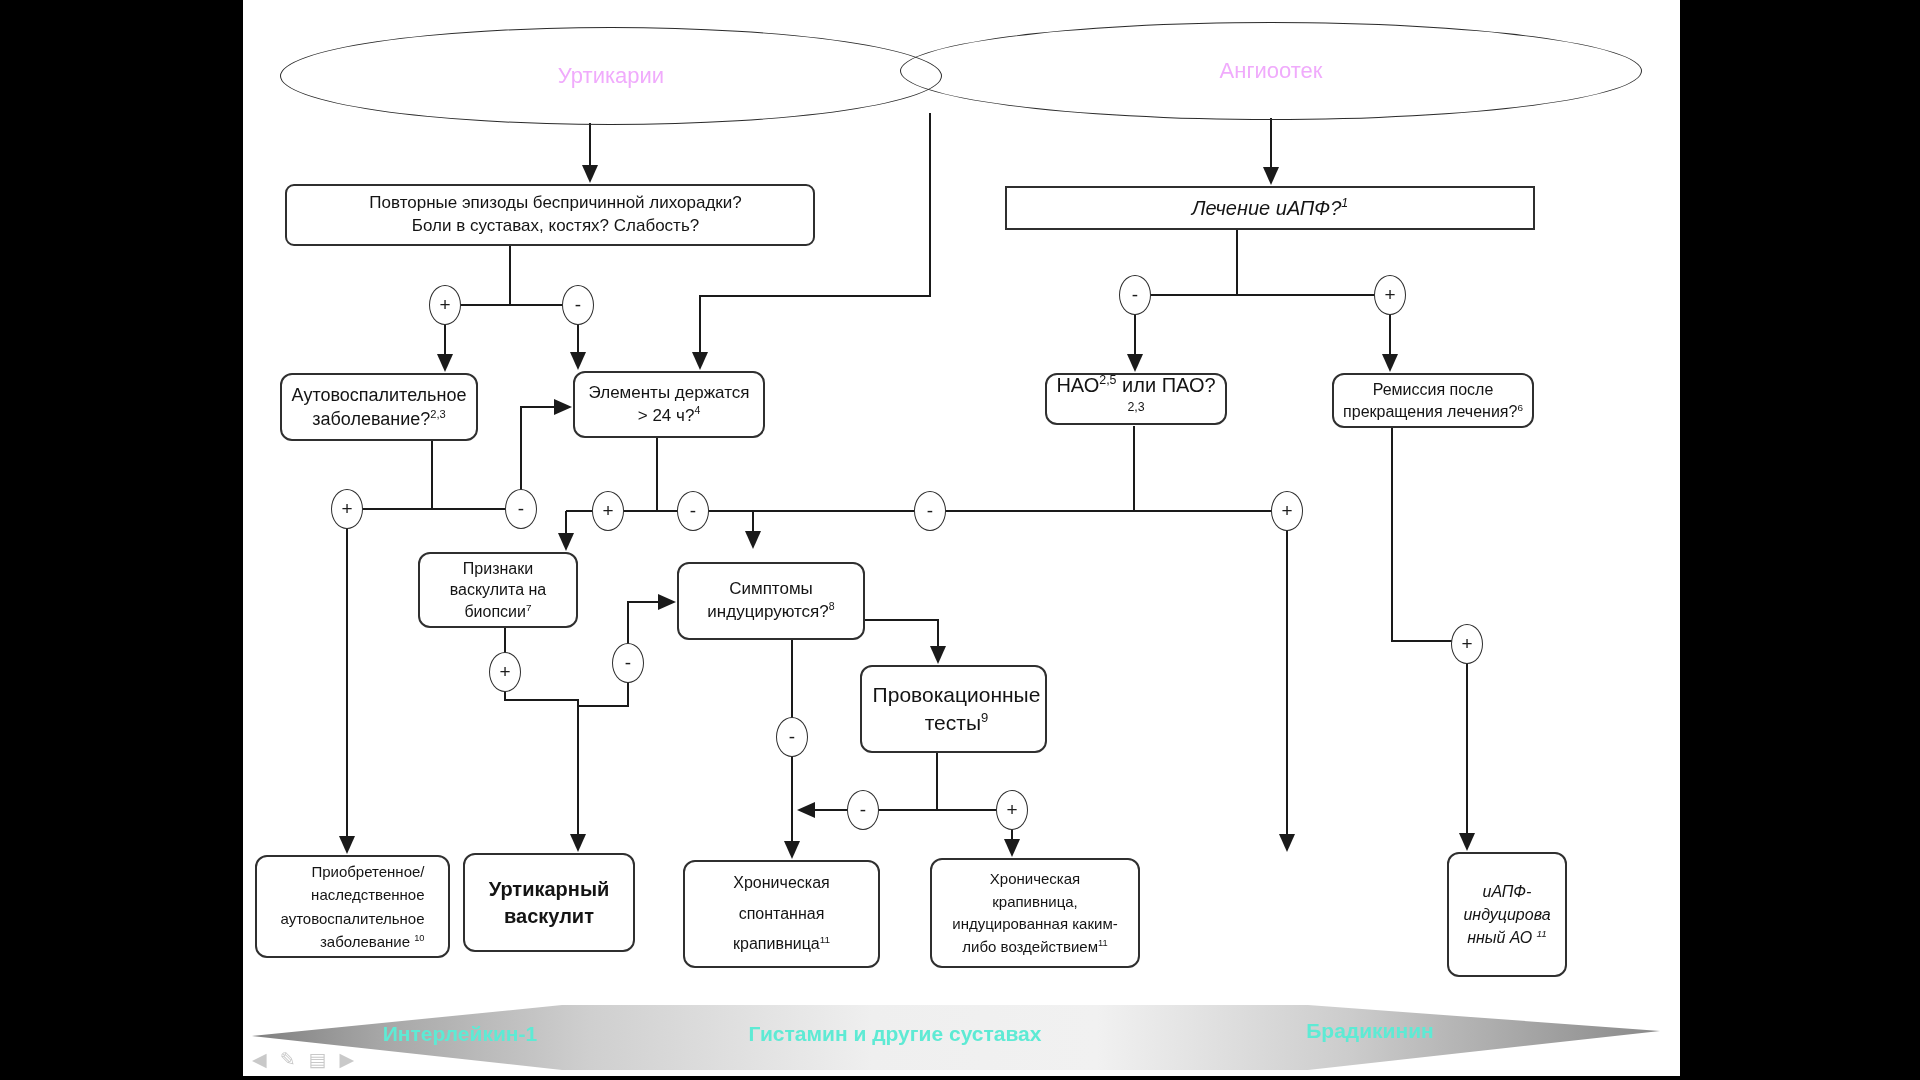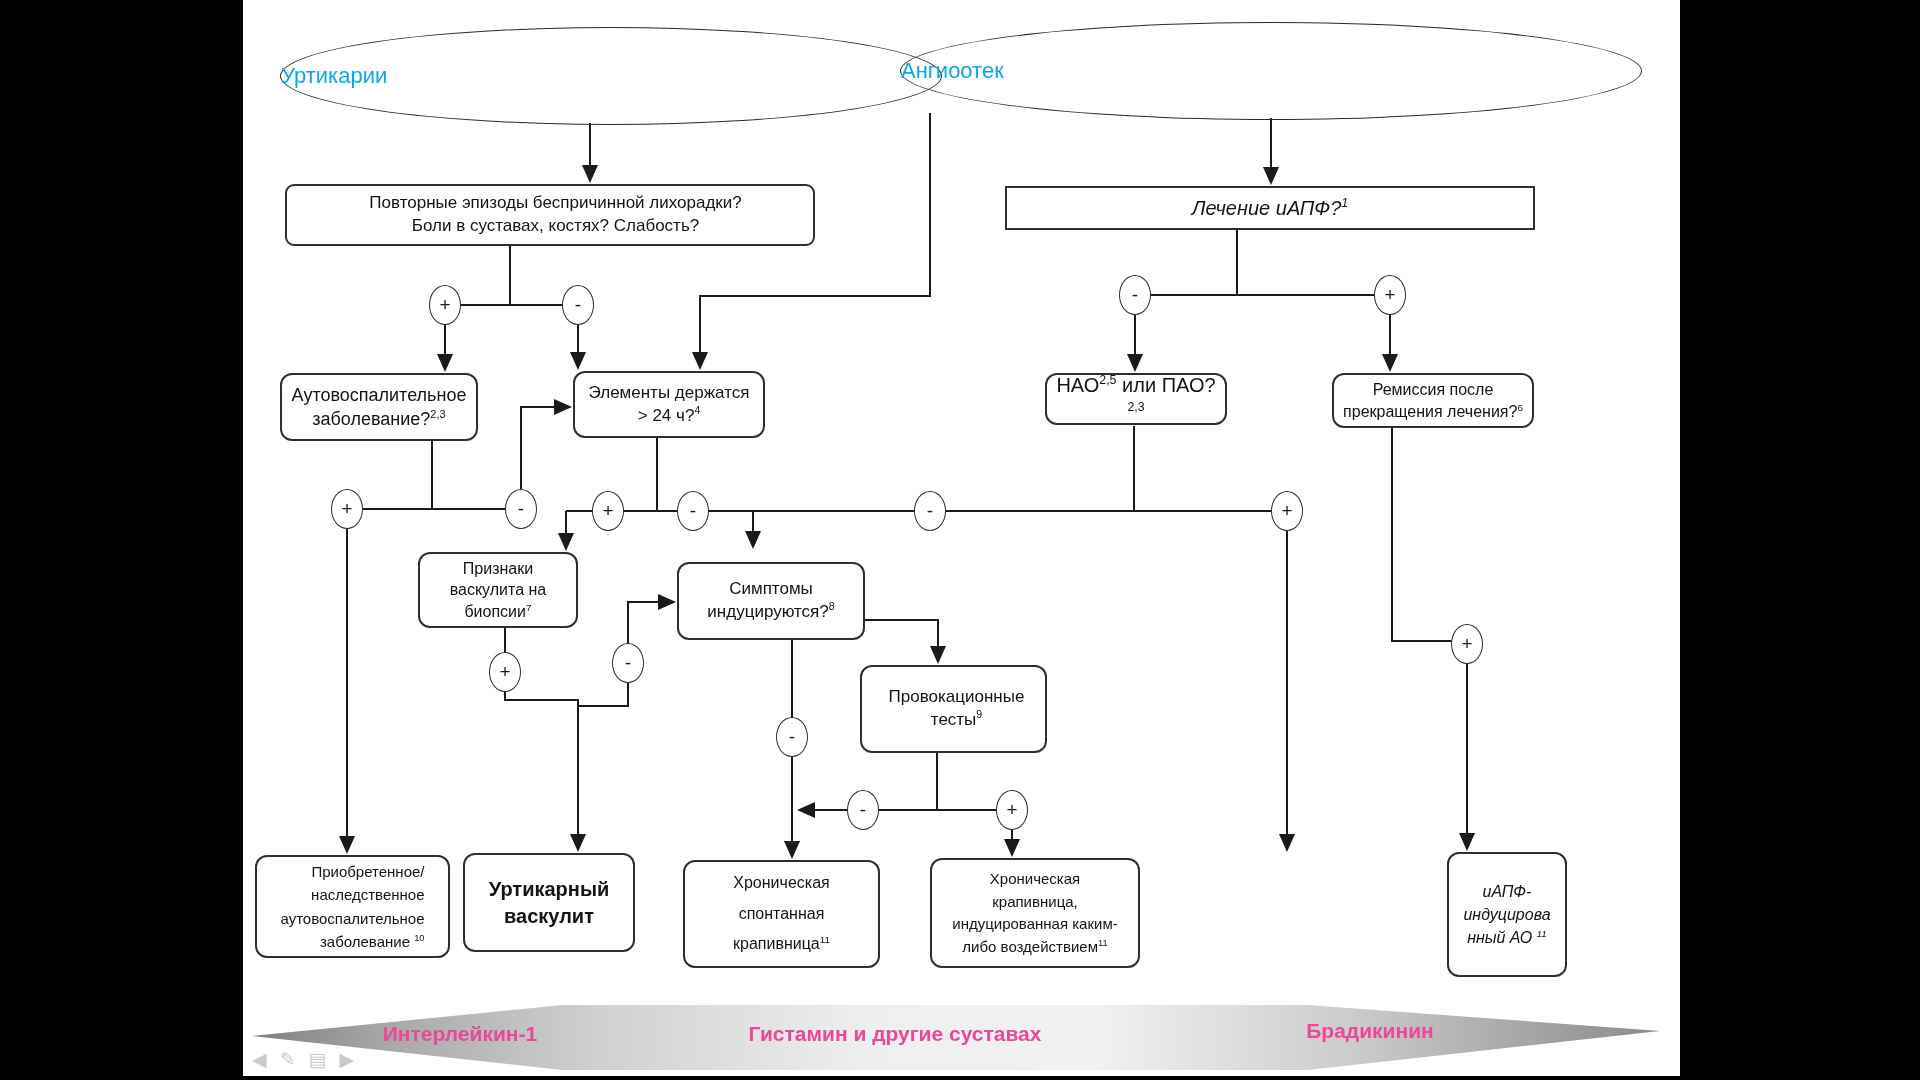--- a/index.html
+++ b/index.html
@@ -8,40 +8,40 @@
     overflow:hidden; font-family:"Liberation Sans","DejaVu Sans",sans-serif;
   }
   #slide {
     position:absolute; left:243px; top:0; width:1437px; height:1076px;
     background:#ffffff;
   }
   #wires { position:absolute; left:0; top:0; z-index:1; }
   .ellipse {
     position:absolute; border:1.6px solid #2b2b2b; border-radius:50%;
     background:transparent; z-index:2;
-    display:flex; align-items:center; 
-    font-size:22px; color:#0ea5e9;
+    display:flex; align-items:center; justify-content:center;
+    font-size:22px; color:#f0abfc;
   }
   .flow-box {
     position:absolute; box-sizing:border-box; z-index:3;
     background:#fff; border:2px solid #2f2f2f; border-radius:12px;
     display:flex; align-items:center; justify-content:center;
     text-align:center; color:#141414; padding:2px 6px; line-height:1.35;
   }
   .flow-box sup { font-size:0.62em; line-height:0; }
   .sign-circle {
     position:absolute; box-sizing:border-box; z-index:4;
     width:32px; height:40px; margin-left:-16px; margin-top:-20px;
     background:#fff; border:1.8px solid #2f2f2f; border-radius:50%;
     display:flex; align-items:center; justify-content:center;
     font-size:19px; color:#1d1d1d;
   }
   .band-label {
     position:absolute; z-index:2; text-align:center;
-    font-size:21px; font-weight:600; color:#ec4899;
+    font-size:21px; font-weight:600; color:#5eead4;
   }
   #nav-bar {
     position:absolute; left:252px; top:1048px; z-index:5;
     display:flex; gap:13px; font-size:19px; color:#c9c9c9;
   }
   #nav-bar span { cursor:pointer; }
   .italic { font-style:italic; }
   .bold { font-weight:bold; }
 </style>
 </head>
@@ -150,21 +150,21 @@
     </div>
 
   <div class="flow-box" style="left:418px; top:552px; width:160px; height:76px; font-size:16px;">
       <span>Признаки<br>васкулита на<br>биопсии<sup>7</sup></span>
     </div>
 
   <div class="flow-box" style="left:677px; top:550px; width:188px; height:78px; font-size:17px;margin-top:12px;">
       <span>Симптомы<br>индуцируются?<sup>8</sup></span>
     </div>
 
-  <div class="flow-box" style="left:860px; top:665px; width:187px; height:88px; font-size:17px;padding-left:12px;">
+  <div class="flow-box" style="left:860px; top:665px; width:187px; height:88px; font-size:21px;padding-left:12px;">
       <span>Провокационные<br>тесты<sup>9</sup></span>
     </div>
 
   <div class="flow-box" style="left:255px; top:855px; width:195px; height:103px; font-size:15px; line-height:1.55;text-align:right;">
       <span>Приобретенное/<br>наследственное<br>аутовоспалительное<br>заболевание <sup>10</sup></span>
     </div>
 
   <div class="flow-box bold" style="left:463px; top:853px; width:172px; height:99px; font-size:20px;">
       <span>Уртикарный<br>васкулит</span>
     </div>

